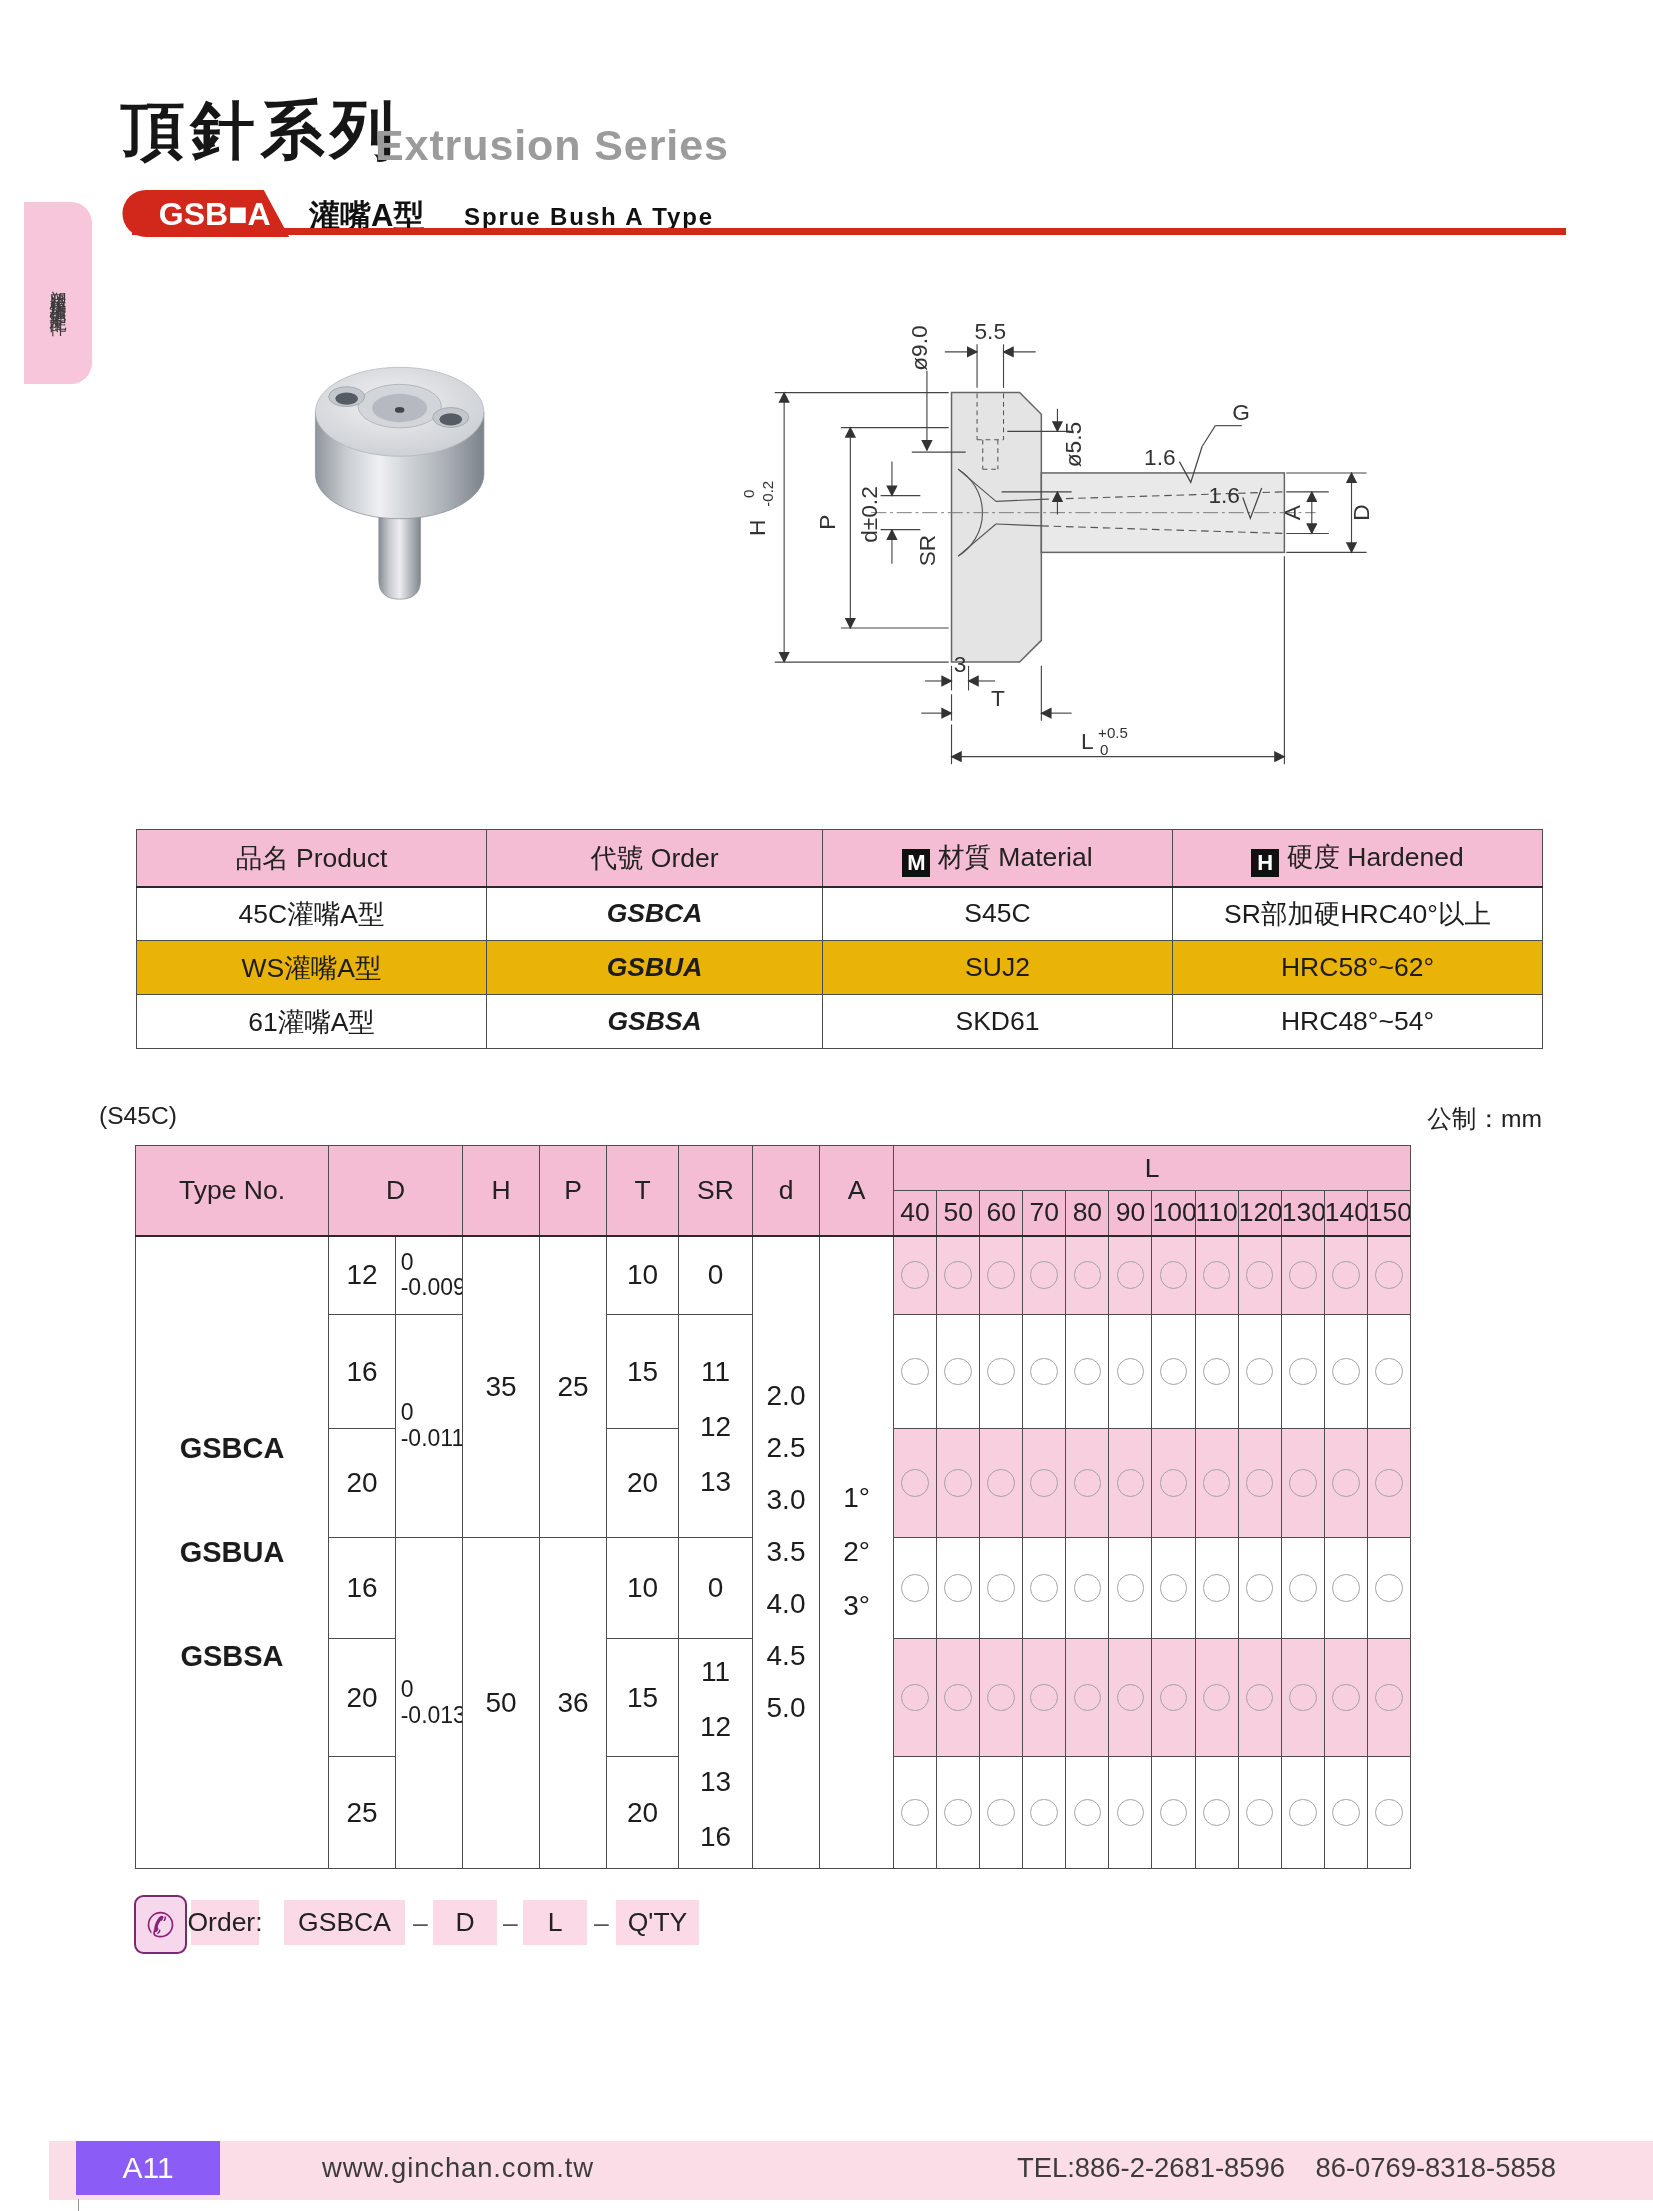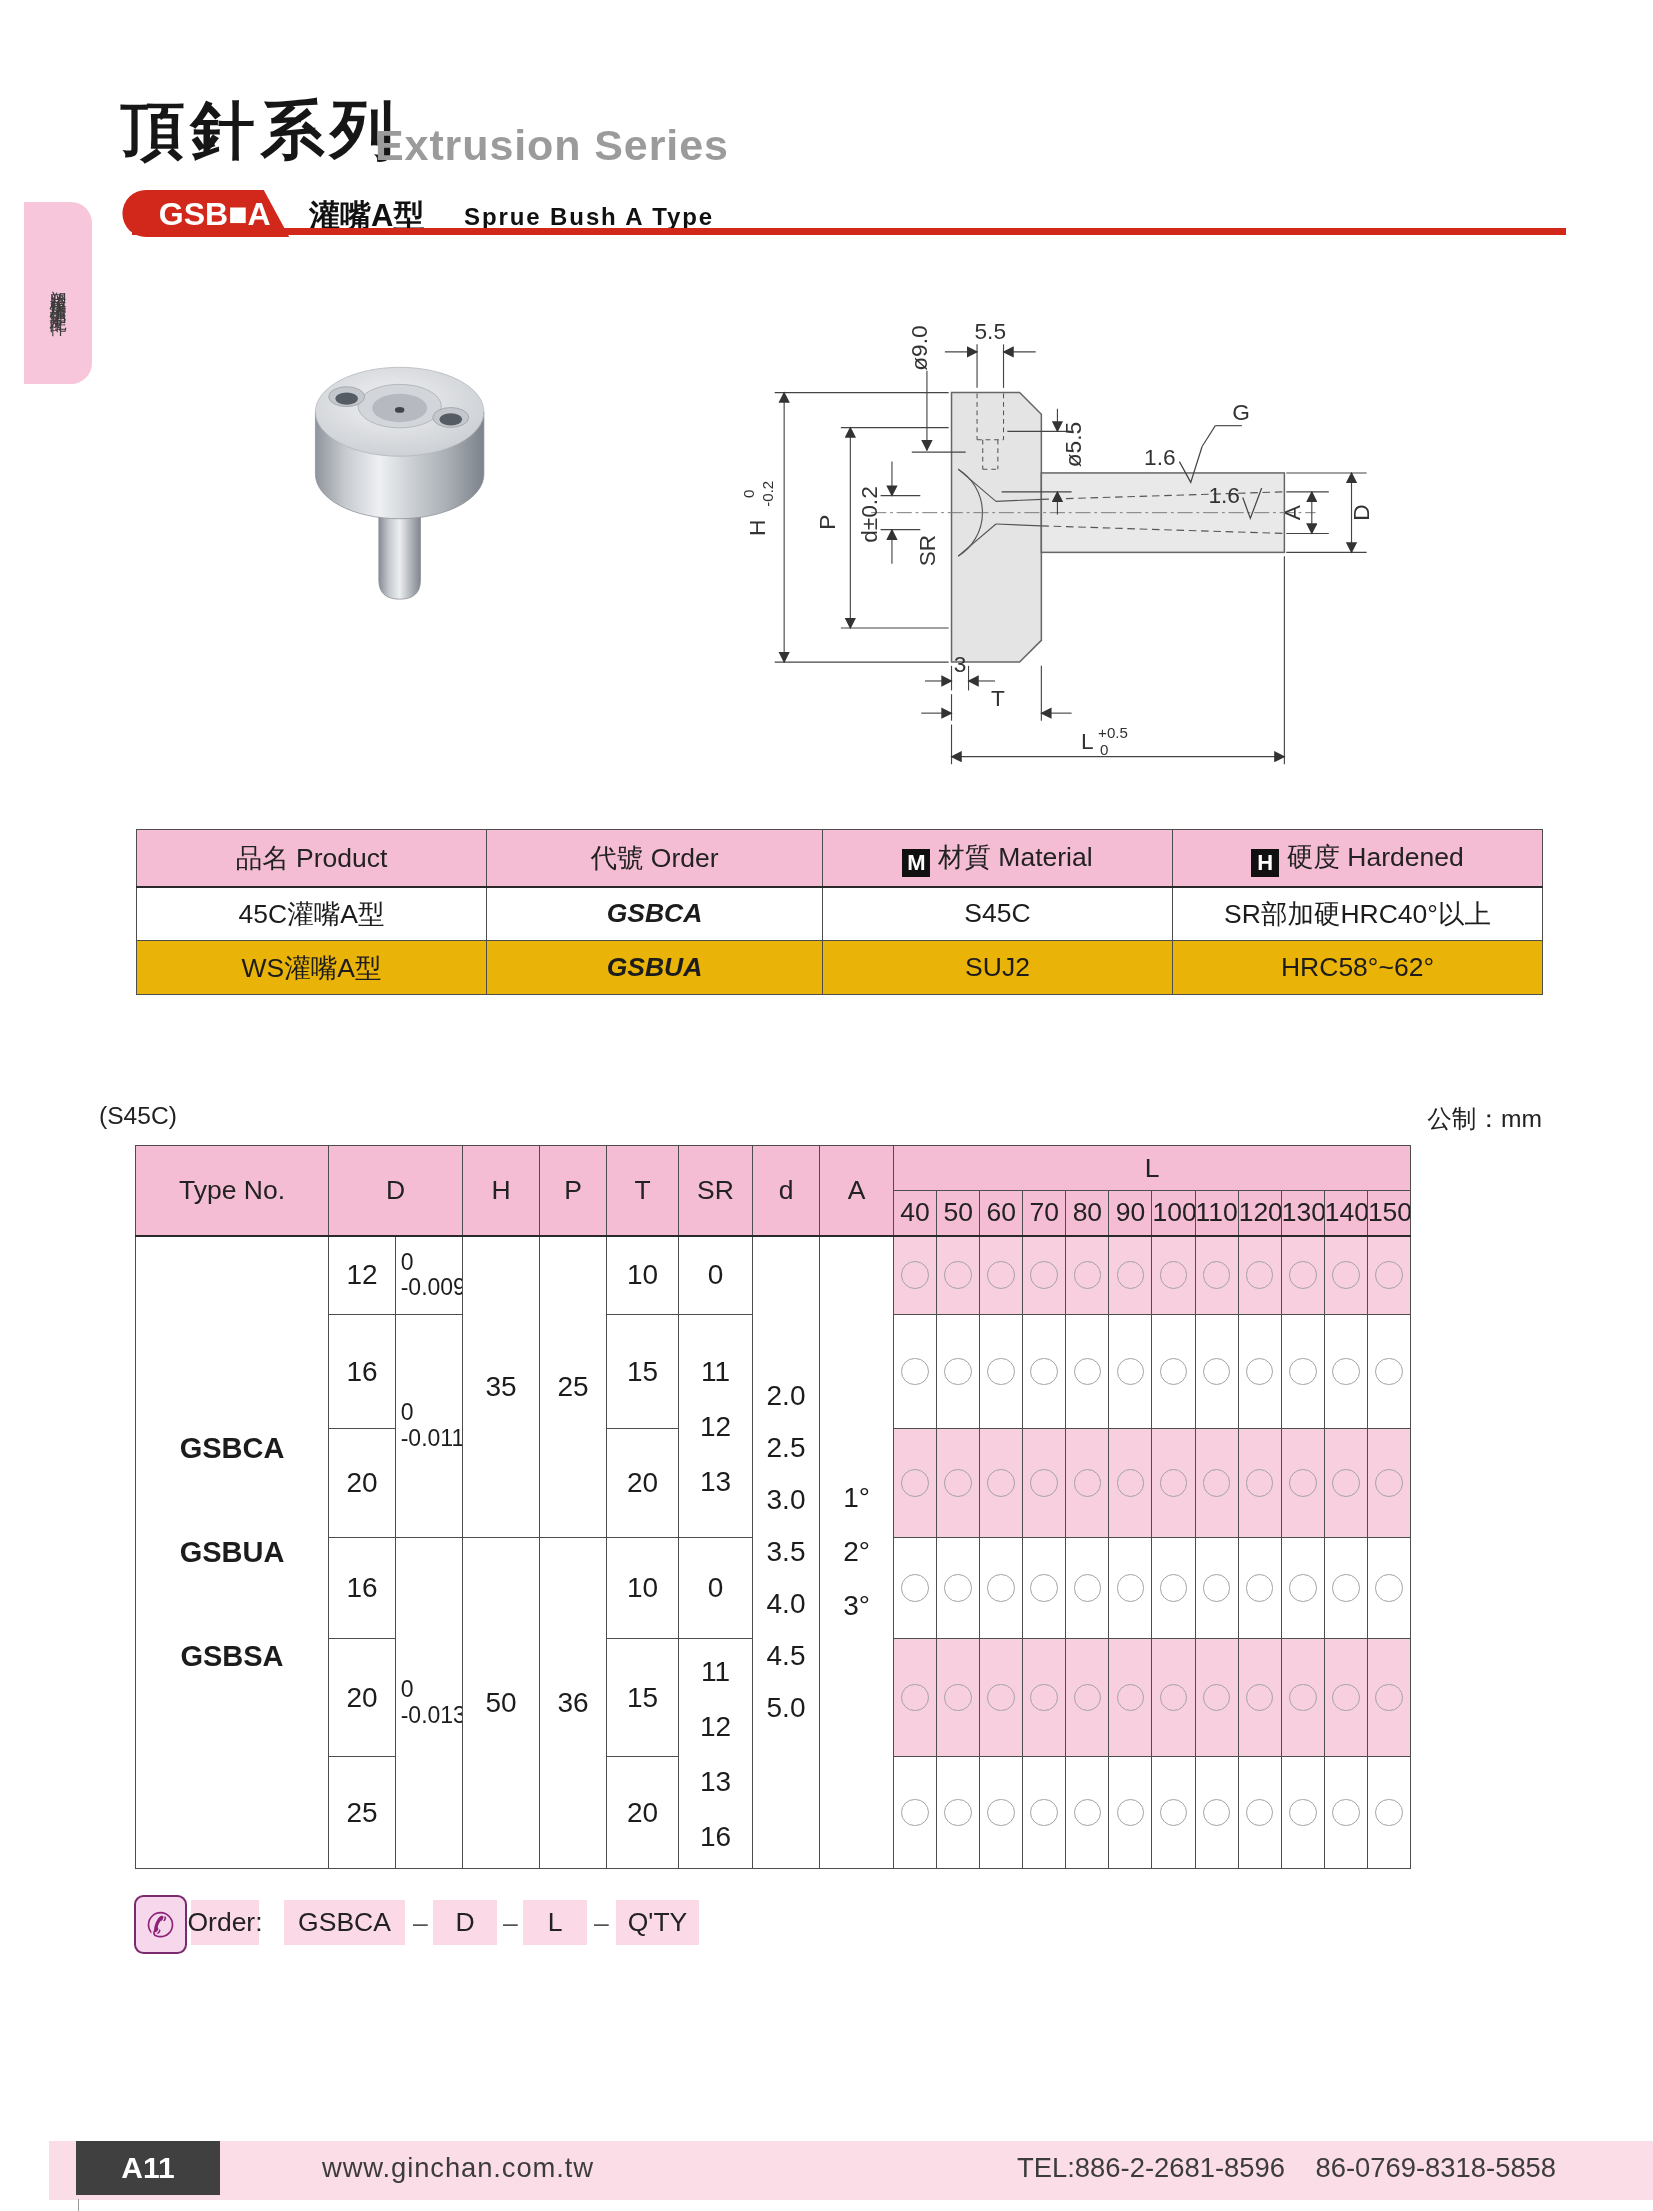--- a/index.html
+++ b/index.html
@@ -71,22 +71,22 @@
   .chip-order{left:191px;width:68px;}
   .chip-code{left:284px;width:121px;}
   .chip-d{left:433px;width:64px;}
   .chip-l{left:523px;width:64px;}
   .chip-qty{left:616px;width:83px;}
   .order-dash{position:absolute;top:1908px;font-size:26.5px;color:#555;}
   .dash1{left:413px;} .dash2{left:503px;} .dash3{left:594px;}
 
   
   .footer-bar{left:49px;top:2141px;width:1604px;height:59px;background:#fbdde8;}
-  .footer-pageno{left:76px;top:2141px;width:144px;height:54px;background:#404040;color:#fff;
-                 font-size:30px;font-weight:bold;display:flex;align-items:center;justify-content:center;}
+  .footer-pageno{left:76px;top:2141px;width:144px;height:54px;background:#8b5cf6;color:#fff;
+                 font-size:30px;font-weight:normal;display:flex;align-items:center;justify-content:center;}
   .footer-web{left:322px;top:2152px;font-size:27.4px;color:#3c3c3c;letter-spacing:0.9px;}
   .footer-tel{left:1017px;top:2152px;font-size:27.4px;color:#3c3c3c;white-space:pre;}
   .print-tick{left:78px;top:2199px;width:0.9px;height:12.3px;background:#9a9a9a;}
 
   
   .dim-text{font-size:24px;fill:#333;}
   .dim-small{font-size:16px;fill:#333;}
 </style>
 </head>
 <body>
@@ -269,20 +269,26 @@
         <td>45C灌嘴A型</td>
         <td class="model-cell">GSBCA</td>
         <td>S45C</td>
         <td>SR部加硬HRC40°以上</td>
       </tr>
       <tr class="alt">
         <td>WS灌嘴A型</td>
         <td class="model-cell">GSBUA</td>
         <td>SUJ2</td>
         <td>HRC58°~62°</td>
+      </tr>
+      <tr>
+        <td>61灌嘴A型</td>
+        <td class="model-cell">GSBSA</td>
+        <td>SKD61</td>
+        <td>HRC48°~54°</td>
       </tr>
     </tbody>
   </table>
 
   <div class="abs note-left">(S45C)</div>
   <div class="abs note-right">公制：mm</div>
 
   <table class="abs spec">
     <colgroup>
       <col style="width:193px">

